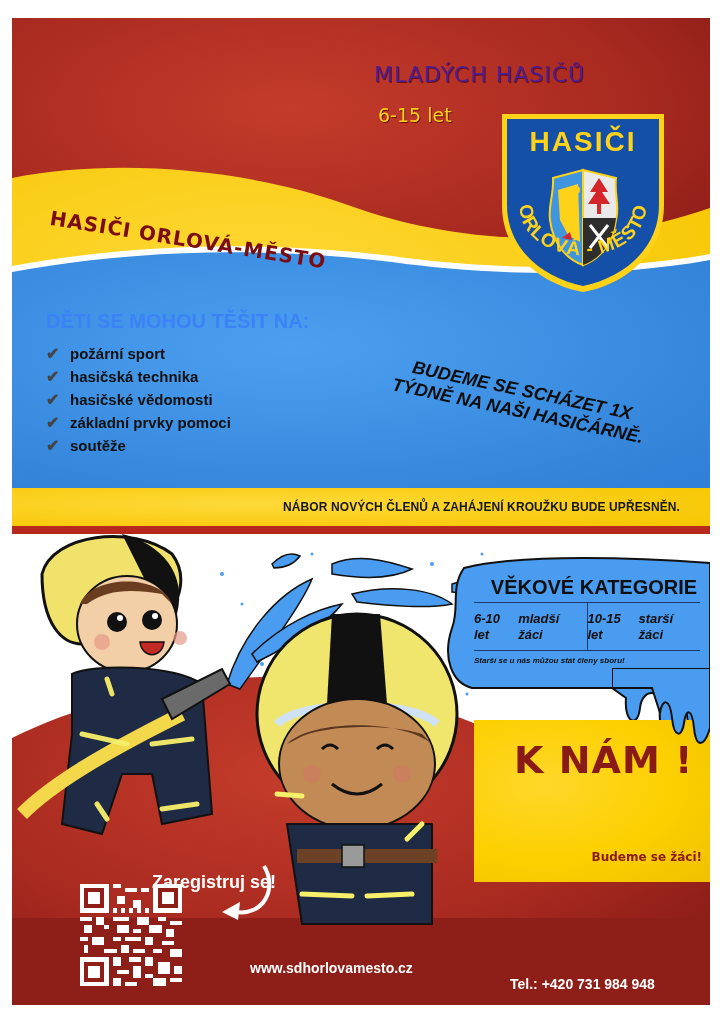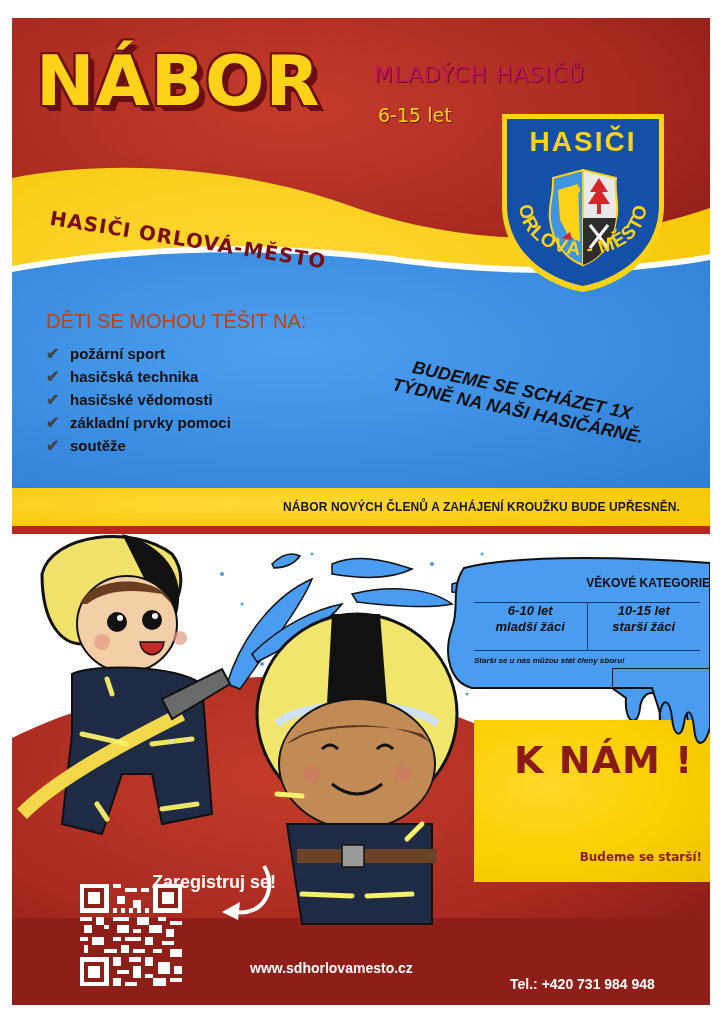--- a/index.html
+++ b/index.html
@@ -4,43 +4,43 @@
 <style>
   *{box-sizing:border-box;margin:0;padding:0}
   html,body{width:724px;height:1024px;background:#ffffff;overflow:hidden}
   body{position:relative;font-family:"Liberation Sans",sans-serif}
   .poster{position:absolute;left:12px;top:18px;width:698px;height:987px;overflow:hidden;background:#ffffff}
   .abs{position:absolute}
   .yellow-tex{background:radial-gradient(ellipse at 30% 40%, #ffd72a 0%, #fcd000 55%, #f0c000 100%)}
 
   .title-nabor{left:24px;top:28px;font-family:"DejaVu Sans",sans-serif;font-weight:bold;font-size:70px;color:#ffd21a;letter-spacing:1px;
     text-shadow:4px 4px 0 #6a0f12, -2px -2px 0 #6a0f12, 2px -2px 0 #6a0f12, -2px 2px 0 #6a0f12, 6px 6px 0 #6a0f12;line-height:1}
-  .title-sub{left:362px;top:44px;font-family:"DejaVu Sans",sans-serif;font-size:22px;color:#be185d;letter-spacing:1px;text-shadow:1px 1px 0 #6a0f12}
+  .title-sub{left:362px;top:44px;font-family:"DejaVu Sans",sans-serif;font-size:22px;color:#4c1d95;letter-spacing:1px;text-shadow:1px 1px 0 #6a0f12}
   .title-age{left:366px;top:86px;font-family:"DejaVu Sans",sans-serif;font-size:19px;color:#ffd21a;text-shadow:1px 1px 0 #6a0f12}
 
   .org-name{left:40px;top:188px;font-family:"DejaVu Sans",sans-serif;font-weight:bold;font-size:20px;color:#7a0d14;transform:rotate(9deg);transform-origin:left top;letter-spacing:1px}
 
   .logo{left:486px;top:92px;width:170px;height:185px}
   .logo-title{position:absolute;left:0;top:16px;width:100%;text-align:center;font-weight:bold;font-size:28px;color:#ffd21a;letter-spacing:2px}
 
-  .heading{left:34px;top:292px;font-weight:normal;font-size:20px;color:#c2410c}
+  .heading{left:34px;top:292px;font-weight:bold;font-size:20px;color:#3b82f6}
   .list{left:34px;top:324px}
   .list-item{display:flex;align-items:center;height:23px;font-weight:bold;font-size:15px;color:#101010}
   .check{color:#444;font-size:16px;width:20px;margin-right:4px;font-weight:bold}
 
   .meet{left:318px;top:362px;width:380px;font-weight:bold;font-style:italic;font-size:18px;color:#0d0d0d;transform:rotate(12deg);transform-origin:center;text-align:center;line-height:1.15}
 
   .notice{left:0;top:470px;width:698px;height:40px}
   .notice-text{position:absolute;right:30px;top:12px;font-weight:bold;font-size:12px;color:#151515;letter-spacing:.1px}
   .red-stripe{left:0;top:508px;width:698px;height:8px;background:#b7281f}
 
   .age-box{left:452px;top:542px;width:246px;height:118px}
-  .age-title{position:absolute;left:0;top:16px;width:100%;text-align:right;font-weight:bold;font-size:12px;color:#0f0f0f;padding-left:14px}
+  .age-title{position:absolute;left:0;top:16px;width:100%;text-align:center;font-weight:bold;font-size:20px;color:#0f0f0f;padding-left:14px}
   .age-table{position:absolute;left:10px;top:42px;width:226px;height:49px;border-top:1px solid #1a3a70;border-bottom:1px solid #1a3a70;display:flex}
-  .age-col{flex:1;display:flex;flex-direction:column;align-items:center;justify-content:flex-start;font-weight:bold;font-style:italic;font-size:13px;color:#0f0f0f;line-height:1.2}
+  .age-col{flex:1;display:flex;flex-direction:row;align-items:center;justify-content:flex-end;font-weight:bold;font-style:italic;font-size:13px;color:#0f0f0f;line-height:1.2}
   .age-col + .age-col{border-left:1px solid #1a3a70}
   .age-note{position:absolute;left:0;top:96px;width:100%;text-align:left;font-weight:bold;font-style:italic;font-size:8px;color:#0f0f0f;padding-left:10px}
 
   .join-box{left:462px;top:702px;width:236px;height:162px}
   .join-text{position:absolute;left:40px;top:18px;font-family:"DejaVu Sans",sans-serif;font-weight:bold;font-size:38px;color:#8a1a16;line-height:1.2;letter-spacing:1px}
   .join-sub{position:absolute;right:8px;top:130px;font-family:"DejaVu Sans",sans-serif;font-weight:bold;font-size:12px;color:#8a1a16}
 
   .register{left:140px;top:854px;font-weight:bold;font-size:18px;color:#ffffff}
   .qr{left:68px;top:866px;width:102px;height:102px}
 
@@ -87,21 +87,20 @@
     <path d="M0 254 C120 232 250 228 380 244 C480 258 600 260 698 242 L698 472 L0 472 Z" fill="url(#gBlue)"></path>
 
     <rect x="0" y="470" width="698" height="40" fill="url(#gYel)"></rect>
 
     <rect x="0" y="516" width="698" height="471" fill="#ffffff"></rect>
 
     <path d="M0 720 C60 690 140 668 230 660 C300 655 360 670 420 690 C520 720 620 800 698 830 L698 987 L0 987 Z" fill="url(#gRed)"></path>
     <path d="M0 987 L0 900 L698 900 L698 987 Z" fill="#8e1f18"></path>
   </svg>
 
-  <div class="abs title-nabor">NÁBOR</div>
   <div class="abs title-sub">MLADÝCH HASIČŮ</div>
   <div class="abs title-age">6-15 let</div>
 
   <div class="abs org-name">HASIČI ORLOVÁ-MĚSTO</div>
 
   <div class="abs logo">
     <svg width="170" height="185" viewBox="0 0 170 185">
       <path d="M4 4 H166 V95 C166 145 125 175 85 182 C45 175 4 145 4 95 Z" fill="#ffd21a"></path>
       <path d="M9 9 H161 V95 C161 140 124 168 85 176 C46 168 9 140 9 95 Z" fill="#1550a8"></path>
 
@@ -248,21 +247,21 @@
         <span>starší žáci</span>
       </div>
     </div>
     <div class="age-note">Starší se u nás můžou stát členy sboru!</div>
   </div>
 
   <div class="abs join-box yellow-tex">
     <div class="join-text">
       <div>K NÁM !</div>
     </div>
-    <div class="join-sub">Budeme se starší!</div>
+    <div class="join-sub">Budeme se žáci!</div>
   </div>
 
   <svg class="abs" style="left:600px;top:650px" width="98" height="100">
     <path d="M0 0 L98 0 L98 60 C92 80 84 80 82 60 C80 40 74 40 72 55 C70 70 62 70 60 50 C58 30 50 30 48 45 L40 20 L0 20 Z" fill="#4a9cf0" stroke="#111" stroke-width="2"></path>
   </svg>
 
   <div class="abs register">Zaregistruj se!</div>
   <svg class="abs" style="left:206px;top:846px" width="60" height="60">
     <path d="M46 2 C60 25 45 52 18 48" stroke="#fff" stroke-width="4" fill="none"></path>
     <path d="M4 48 L22 38 L20 56 Z" fill="#fff"></path>

